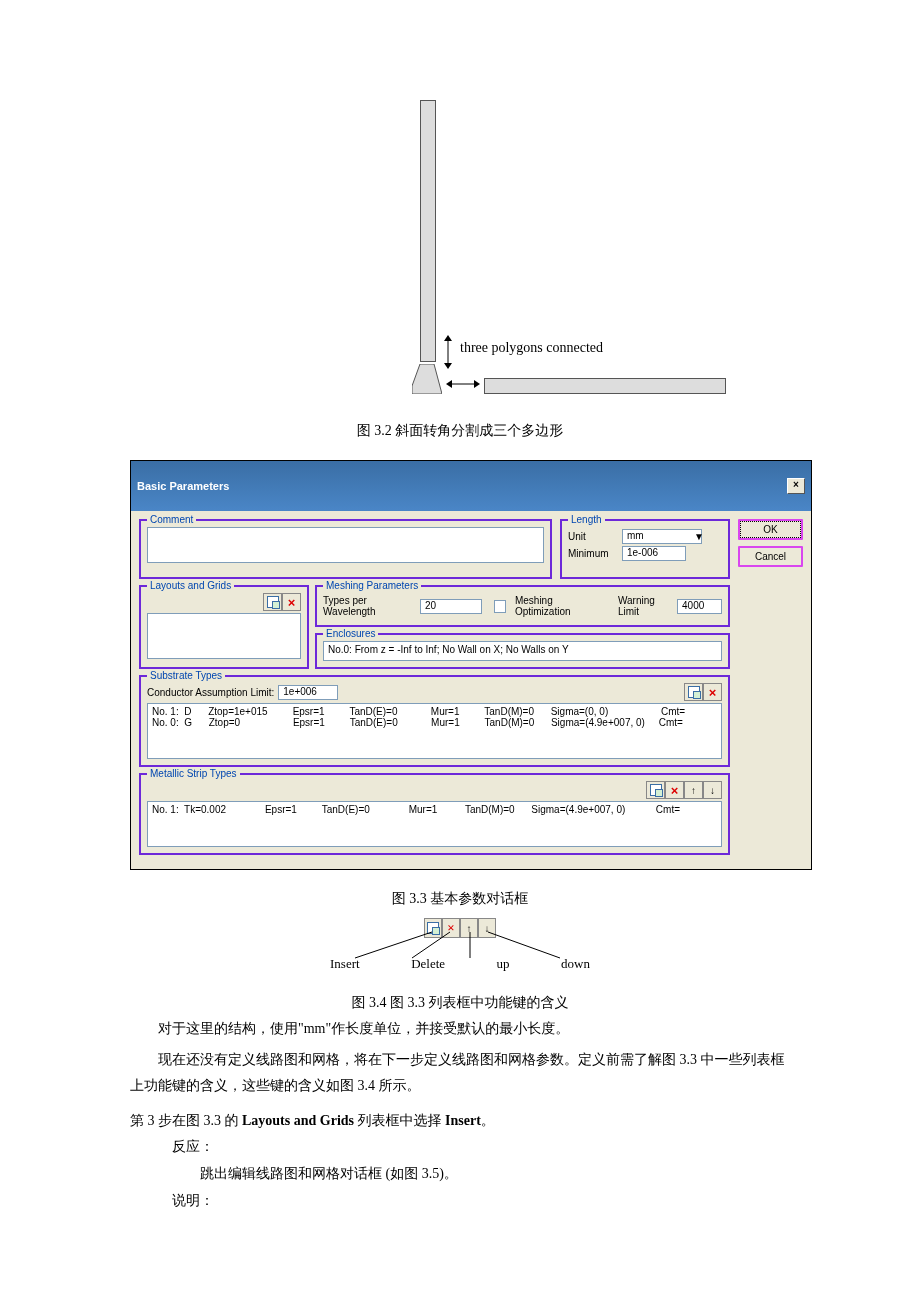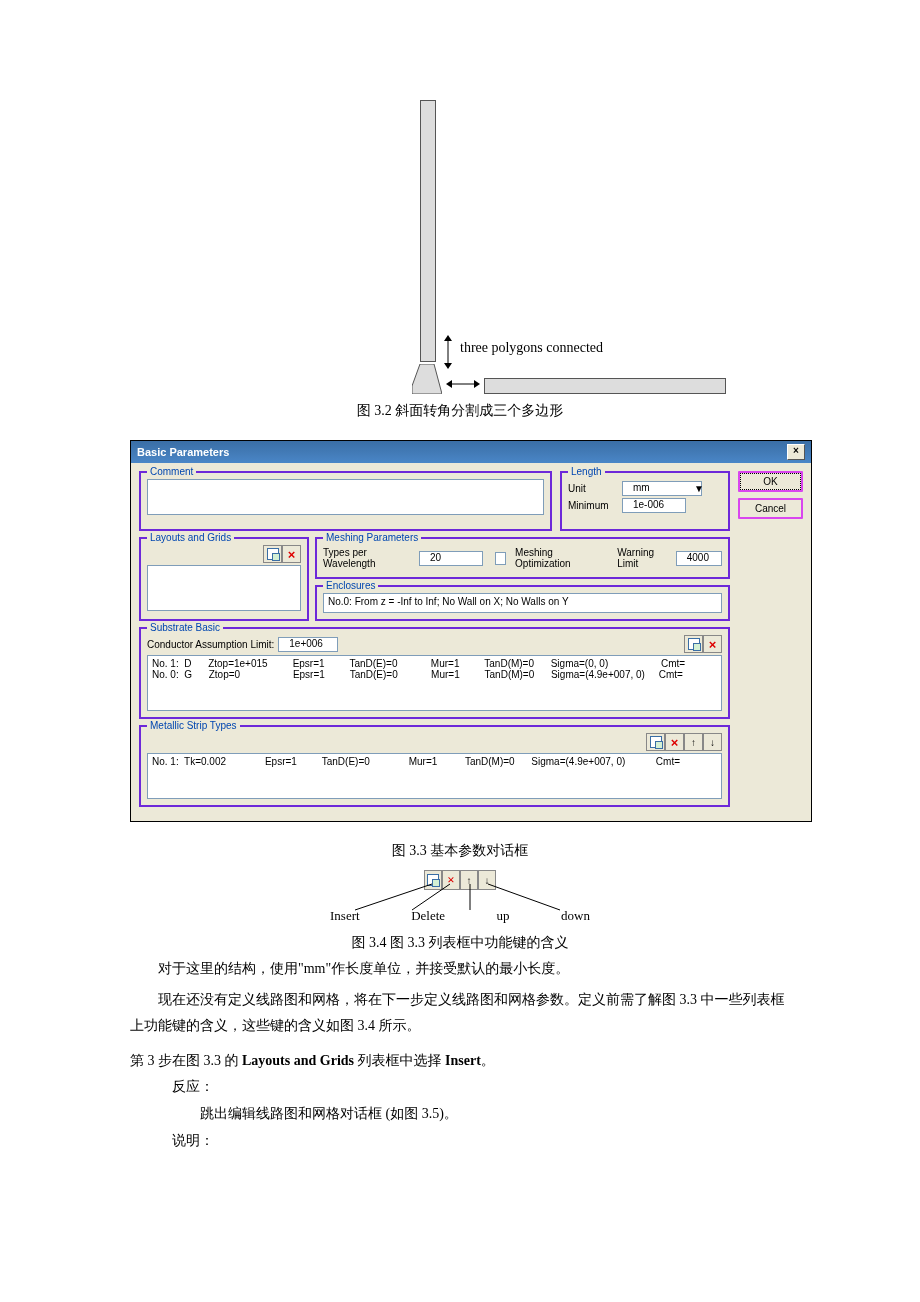--- a/index.html
+++ b/index.html
@@ -1,26 +1,26 @@
 <!DOCTYPE html>
 <html><head>
 <meta charset="utf-8">
 <style>
 body{margin:0;padding:0;font-family:"SimSun","Microsoft YaHei",serif;background:#fff;color:#000;width:920px}
 .page{width:920px;padding:60px 130px 60px 130px;box-sizing:border-box}
 .fig1{margin-top:40px;display:flex;flex-direction:column;align-items:center}
-.caption{text-align:center;font-size:14px;margin-top:2px}
+.caption{text-align:center;font-size:14px;margin-top:22px}
 
 .dlg{width:680px;margin:20px auto;background:#ece9d8;border:1px solid #000;font-family:Tahoma,sans-serif;font-size:10px}
-.titlebar{background:linear-gradient(#3a6ea5,#4a86c7);color:#fff;font-weight:bold;padding:3px 6px;display:flex;justify-content:space-between;align-items:center;font-size:11px}
+.titlebar{background:linear-gradient(#3a6ea5,#4a86c7);color:#fff;font-weight:bold;padding:17px 6px;display:flex;justify-content:space-between;align-items:center;font-size:11px}
 .tb-close{background:#ece9d8;color:#000;width:16px;height:14px;text-align:center;border:1px solid #fff;border-right-color:#555;border-bottom-color:#555;font-size:10px;line-height:12px;font-weight:bold}
 .dlg-body{padding:8px;display:grid;grid-template-columns:1fr 65px;gap:8px}
 .fieldset{border:2px solid #6d28d9;padding:6px 6px 6px 6px;position:relative;margin-bottom:6px;background:#ece9d8}
 .fs-label{position:absolute;top:-7px;left:6px;background:#ece9d8;padding:0 3px;color:#0046b0;font-size:10px}
-.txt{border:1px solid #7f9db9;background:#fff;height:15px;padding:0 10px;font-size:10px;display:inline-block;box-sizing:border-box}
+.txt{border:1px solid #7f9db9;background:#fff;height:15px;padding:0 4px;font-size:10px;display:inline-block;box-sizing:border-box}
 .btn{border:2px solid #d946ef;background:#ece9d8;border-radius:1px;padding:3px 0;text-align:center;font-size:10px;margin-bottom:6px;cursor:pointer}
 .btn.focus{outline:1px dotted #000;outline-offset:-3px}
 .row{display:flex;align-items:center;gap:6px;margin:2px 0}
 .iconbtns{display:flex;gap:0}
 .ibtn{width:17px;height:16px;border:1px solid #888;background:#ece9d8;display:flex;align-items:center;justify-content:center;font-size:10px}
 .ibtn.ins:before{content:"";display:block;width:10px;height:10px;background:#fff;border:1px solid #3a6ea5;position:relative}
 .ibtn.ins:after{content:"";display:block;width:6px;height:6px;background:#d4f0d4;border:1px solid #3a6ea5;position:absolute;margin-left:6px;margin-top:6px}
 .ibtn.ins{position:relative}
 .ibtn.del{color:#d00;font-weight:bold;font-size:13px}
 .ibtn.up,.ibtn.down{font-weight:bold}
@@ -121,21 +121,21 @@
             </div>
           </div>
           <div class="fieldset">
             <span class="fs-label">Enclosures</span>
             <div class="listwhite">No.0: From z = -Inf to Inf; No Wall on X; No Walls on Y</div>
           </div>
         </div>
       </div>
 
       <div class="fieldset">
-        <span class="fs-label">Substrate Basic</span>
+        <span class="fs-label">Substrate Types</span>
         <div class="subrow">
           <span>Conductor Assumption Limit:</span>
           <span class="txt" style="width:60px">1e+006</span>
           <span style="flex:1"></span>
           <div class="iconbtns">
             <div class="ibtn ins"></div>
             <div class="ibtn del">×</div>
           </div>
         </div>
         <div class="listwhite" style="height:50px;white-space:pre"><div>No. 1:  D      Ztop=1e+015         Epsr=1         TanD(E)=0            Mur=1         TanD(M)=0      Sigma=(0, 0)                   Cmt=</div><div>No. 0:  G      Ztop=0                   Epsr=1         TanD(E)=0            Mur=1         TanD(M)=0      Sigma=(4.9e+007, 0)     Cmt=</div></div>

